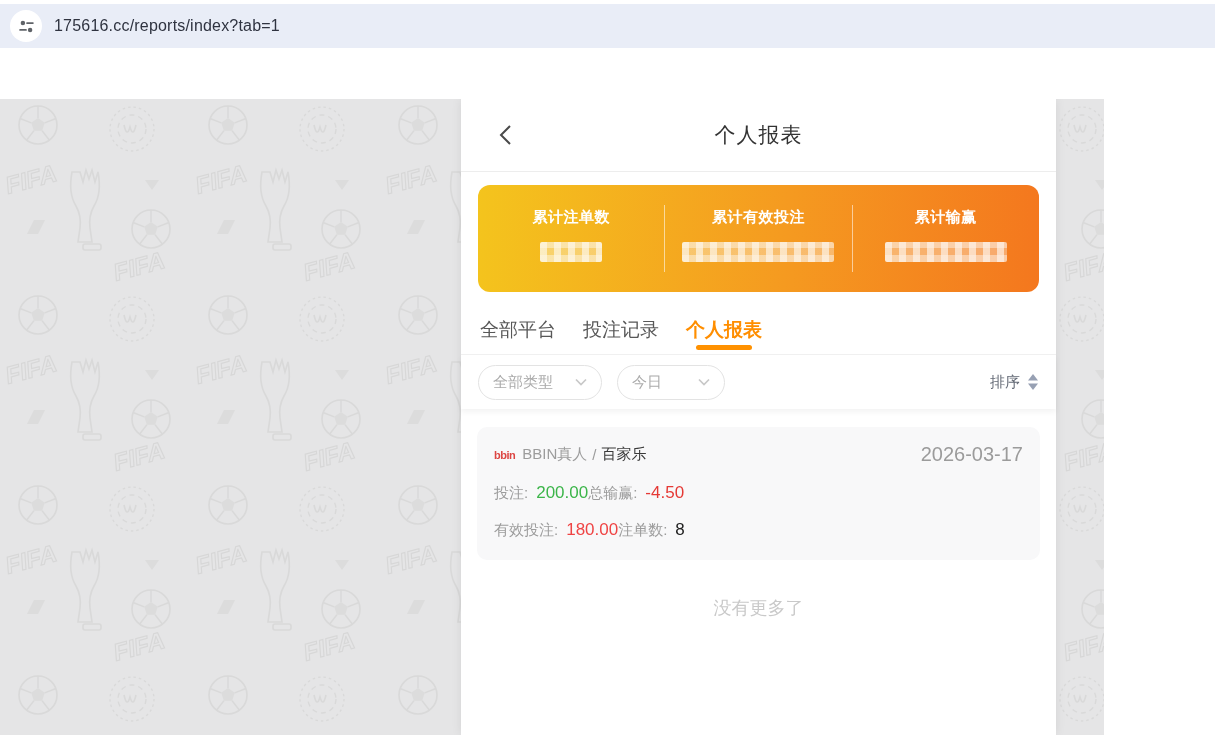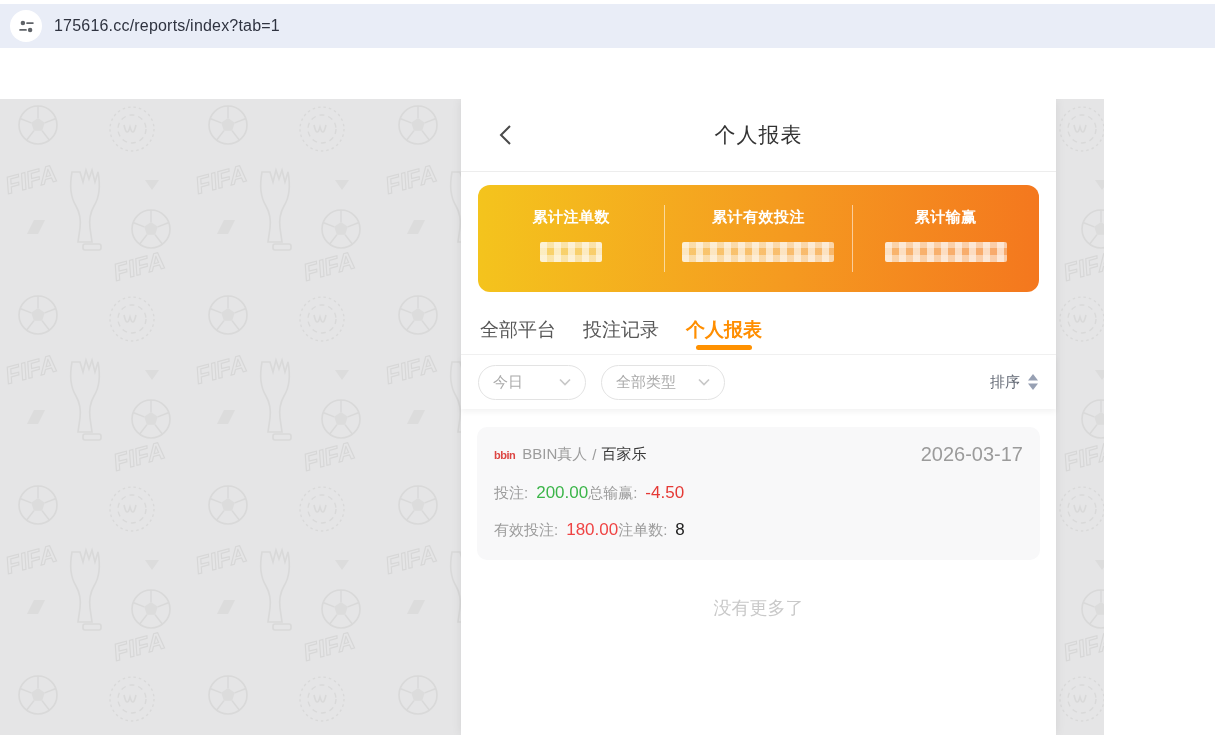--- a/index.html
+++ b/index.html
@@ -177,28 +177,28 @@
         <span>投注记录</span>
         
       </div>
       <div class="tab active">
         <span>个人报表</span>
         <div class="tab-underline"></div>
       </div>
     </div>
 
     <div class="filter-bar">
+      <div class="pill pill-2">
+        <span>全部类型</span>
+        <svg width="12" height="8" viewBox="0 0 12 8">
+          <polyline points="1,1.5 6,6.5 11,1.5" fill="none" stroke="#c8c8c8" stroke-width="1.7"></polyline>
+        </svg>
+      </div>
       <div class="pill pill-1">
         <span>今日</span>
-        <svg width="12" height="8" viewBox="0 0 12 8">
-          <polyline points="1,1.5 6,6.5 11,1.5" fill="none" stroke="#c8c8c8" stroke-width="1.7"></polyline>
-        </svg>
-      </div>
-      <div class="pill pill-2">
-        <span>全部类型</span>
         <svg width="12" height="8" viewBox="0 0 12 8">
           <polyline points="1,1.5 6,6.5 11,1.5" fill="none" stroke="#c8c8c8" stroke-width="1.7"></polyline>
         </svg>
       </div>
       <div class="sort-group">
         <span class="sort-label">排序</span>
         <svg width="12" height="18" viewBox="0 0 12 18">
           <polygon points="6,1 11,7.5 1,7.5" fill="#97A0B3"></polygon>
           <polygon points="6,17 11,10.5 1,10.5" fill="#97A0B3"></polygon>
         </svg>

